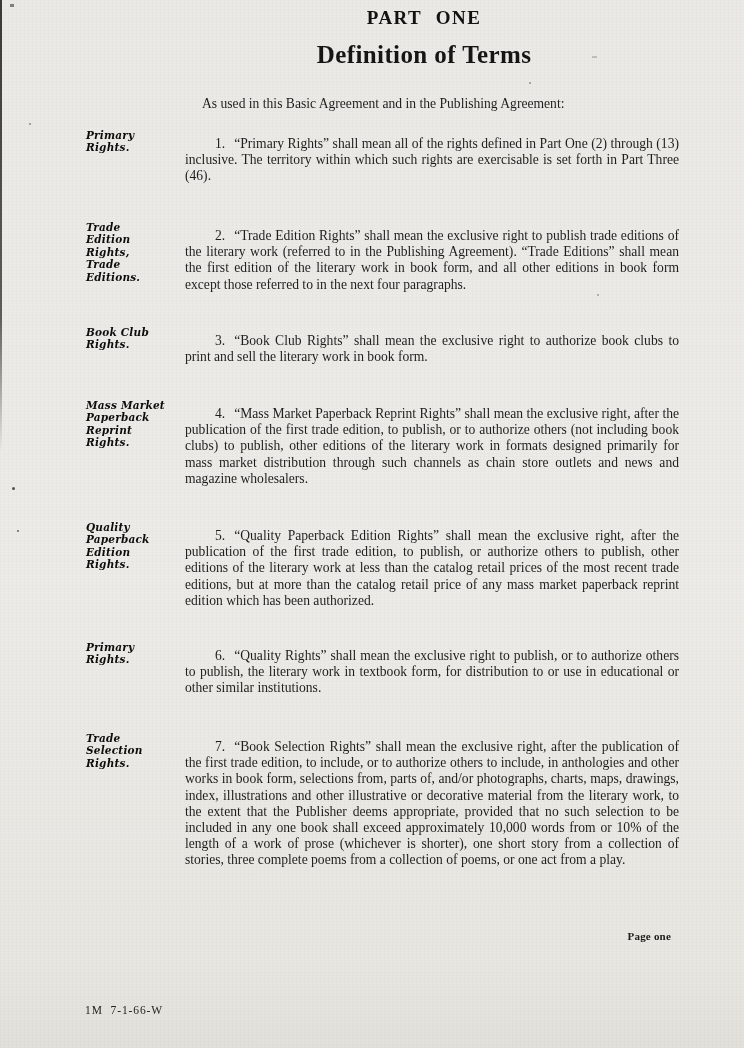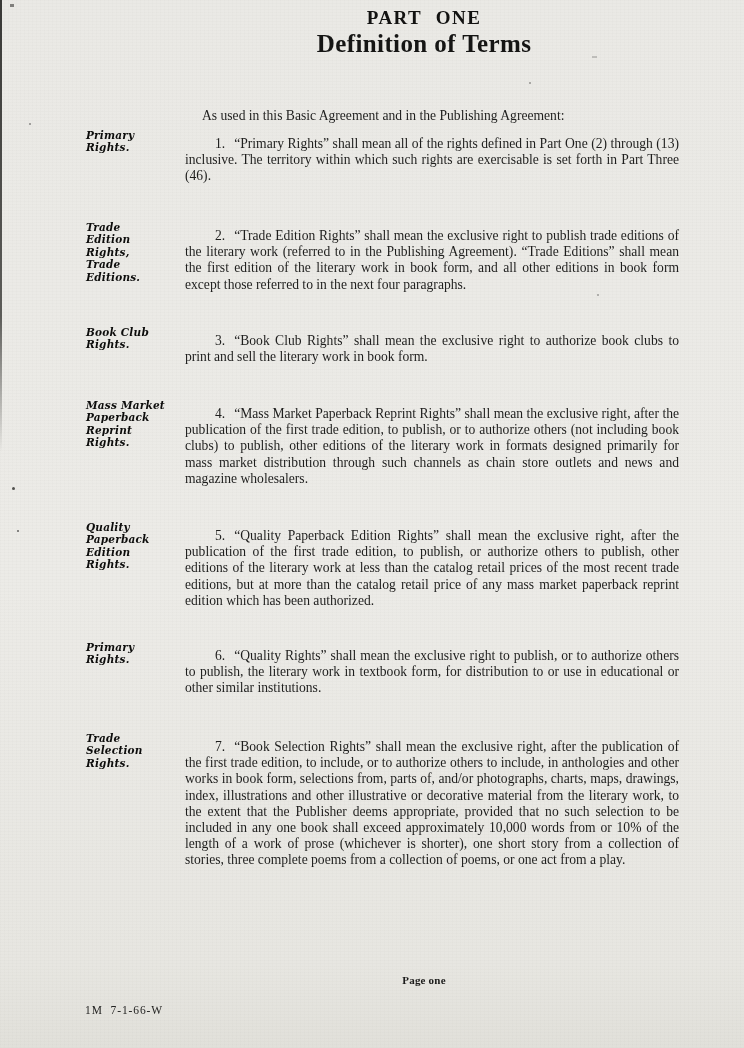--- a/index.html
+++ b/index.html
@@ -24,28 +24,28 @@
     background: linear-gradient(180deg, rgba(38,38,36,0.9) 0%, rgba(45,45,42,0.75) 70%, rgba(60,60,55,0) 100%);
   }
   .part {
     position: absolute; top: 7px; left: 177px; width: 494px; margin: 0;
     text-align: center;
     font: 700 19px/22px "Liberation Serif", serif;
     letter-spacing: 1.4px; word-spacing: 8px;
     color: #121211;
   }
   .title {
-    position: absolute; top: 29px; left: 177px; width: 494px; margin: 0;
+    position: absolute; top: 40px; left: 177px; width: 494px; margin: 0;
     text-align: center;
     font: 700 25px/30px "Liberation Serif", serif;
     letter-spacing: 0.4px;
     color: #151514;
   }
   .intro {
-    position: absolute; top: 108px; left: 177px; width: 494px; margin: 0;
+    position: absolute; top: 96px; left: 177px; width: 494px; margin: 0;
     font: 400 13.6px/16.2px "Liberation Serif", serif;
     color: #1e1e1d;
     text-indent: 25px;
   }
   .sec { position: absolute; left: 0; width: 744px; }
   .mlabel {
     position: absolute; left: 78px; top: 1px; width: 96px;
     font: italic 700 10.5px/12.4px "DejaVu Serif", "Liberation Serif", serif;
     letter-spacing: 0.2px;
     color: #0d0d0c;
@@ -54,22 +54,22 @@
   }
   .body {
     position: absolute; left: 177px; top: 0; width: 494px; margin: 8px;
     font: 400 13.6px/16.2px "Liberation Serif", serif;
     color: #1e1e1d;
     text-align: justify;
     text-indent: 30px;
   }
   .pnum { margin-right: 9px; }
   .pageno {
-    position: absolute; top: 974px; left: 177px; width: 494px;
-    text-align: center;
+    position: absolute; top: 930px; left: 177px; width: 494px;
+    text-align: right;
     font: 700 11px/13px "Liberation Serif", serif;
     letter-spacing: 0.2px;
     color: #1b1b1a;
   }
   .printcode {
     position: absolute; top: 1004px; left: 85px;
     font: 400 11.5px/13px "Liberation Serif", serif;
     letter-spacing: 0.9px; word-spacing: 4px;
     color: #232322;
   }

